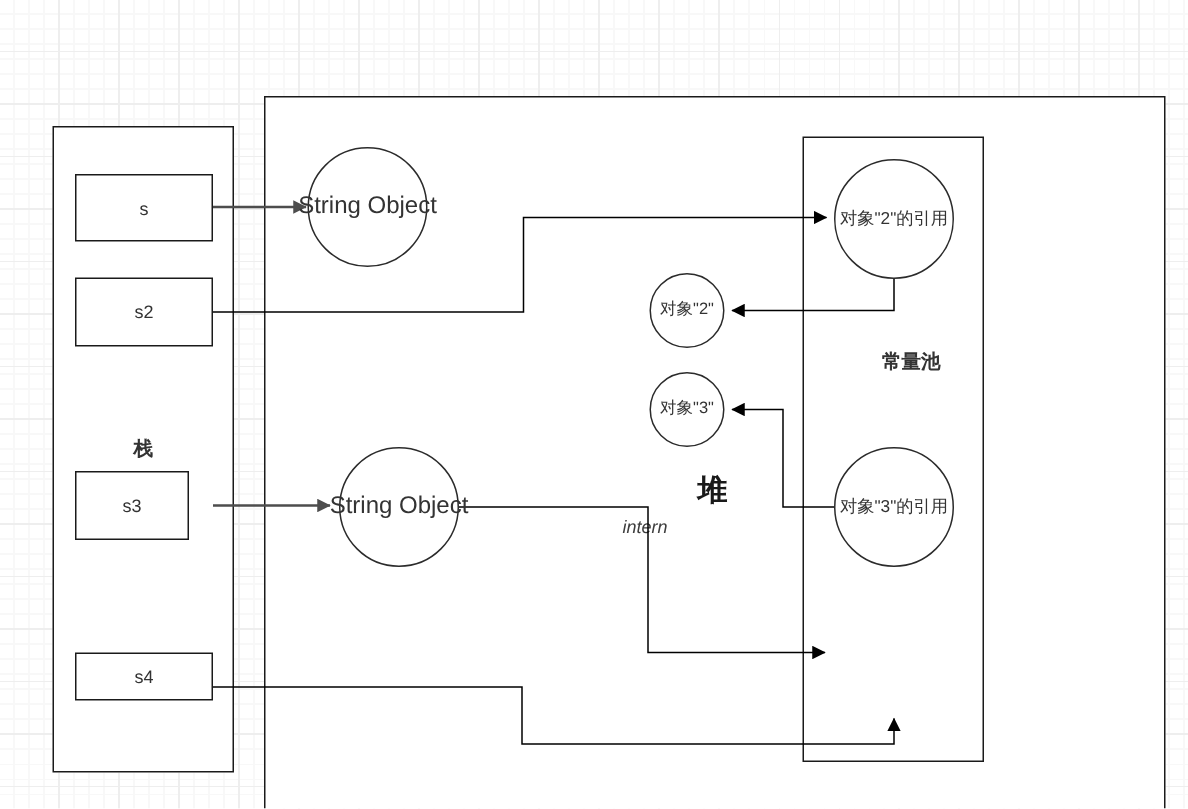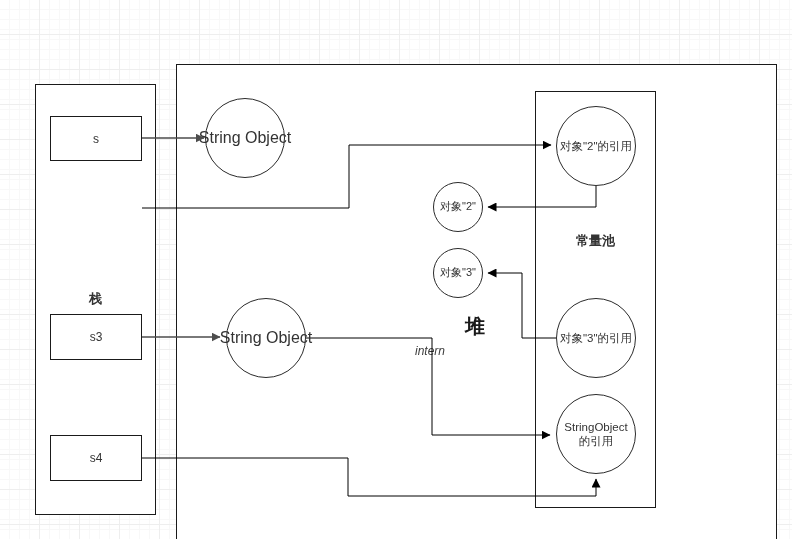--- a/index.html
+++ b/index.html
@@ -39,21 +39,21 @@
 <body>
 
 <div class="canvas">
 
   <div class="rect" style="left:176px;top:64px;width:601px;height:496px;"></div>
   <div class="rect" style="left:535px;top:91px;width:121px;height:417px;"></div>
   <div class="rect" style="left:35px;top:84px;width:121px;height:431px;"></div>
 
   <div class="lbl b" style="left:35px;top:290px;width:121px;font-size:13px;">栈</div>
   <div class="lbl b" style="left:448px;top:313px;width:54px;font-size:20px;color:#1a1a1a;">堆</div>
-  <div class="lbl b" style="left:535px;top:232px;width:121px;font-size:13px;">常量池</div>
+  <div class="lbl b" style="left:535px;top:232px;width:121px;font-size:13px;padding-left:12px;">常量池</div>
   <div class="lbl" style="left:402px;top:344px;width:56px;font-size:12px;color:#3d3d3d;font-style:italic;">intern</div>
 
   <svg class="wires" width="792" height="539">
     <defs>
       <marker id="ahB" markerWidth="11" markerHeight="9" refX="8.5" refY="4.5" orient="auto" markerUnits="userSpaceOnUse">
         <path d="M0,0 L9,4.5 L0,9 z" fill="#000"></path>
       </marker>
       <marker id="ahG" markerWidth="11" markerHeight="9" refX="8.5" refY="4.5" orient="auto" markerUnits="userSpaceOnUse">
         <path d="M0,0 L9,4.5 L0,9 z" fill="#4d4d4d"></path>
       </marker>
@@ -63,24 +63,27 @@
     <path class="wire heavy" d="M142,337 L220,337" marker-end="url(#ahG)"></path>
     <path class="wire" d="M306,338 L432,338 L432,435 L550,435" marker-end="url(#ahB)"></path>
     <path class="wire" d="M596,186 L596,207 L488,207" marker-end="url(#ahB)"></path>
     <path class="wire" d="M556,338 L522,338 L522,273 L488,273" marker-end="url(#ahB)"></path>
     <path class="wire" d="M142,458 L348,458 L348,496 L596,496 L596,479" marker-end="url(#ahB)"></path>
   </svg>
 
   <div class="vbox" style="left:50px;top:116px;width:92px;height:45px;">
     <span>s</span>
   </div>
-  <div class="vbox" style="left:50px;top:314px;width:92px;height:46px;">
+  <div class="vbox" style="left:50px;top:185px;width:92px;height:46px;">
+    <span>s2</span>
+  </div>
+  <div class="vbox" style="left:50px;top:314px;width:76px;height:46px;">
     <span>s3</span>
   </div>
-  <div class="vbox" style="left:50px;top:435px;width:92px;height:46px;">
+  <div class="vbox" style="left:50px;top:435px;width:92px;height:32px;">
     <span>s4</span>
   </div>
 
   <div class="circle" style="left:205px;top:98px;width:80px;height:80px;">
     <span>String Object</span>
   </div>
   <div class="circle" style="left:226px;top:298px;width:80px;height:80px;">
     <span>String Object</span>
   </div>
   <div class="circle" style="left:433px;top:182px;width:50px;height:50px;font-size:11px;">
@@ -89,18 +92,14 @@
   <div class="circle" style="left:433px;top:248px;width:50px;height:50px;font-size:11px;">
     <span>对象"3"</span>
   </div>
 
   <div class="circle" style="left:556px;top:106px;width:80px;height:80px;font-size:11.5px;">
     <span>对象"2"的引用</span>
   </div>
   <div class="circle" style="left:556px;top:298px;width:80px;height:80px;font-size:11.5px;">
     <span>对象"3"的引用</span>
   </div>
-  <div class="circle" style="left:556px;top:394px;width:80px;height:80px;font-size:11.5px;">
-    <span>StringObject</span>
-    <span>的引用</span>
-  </div>
 
 </div>
 
 </body></html>

